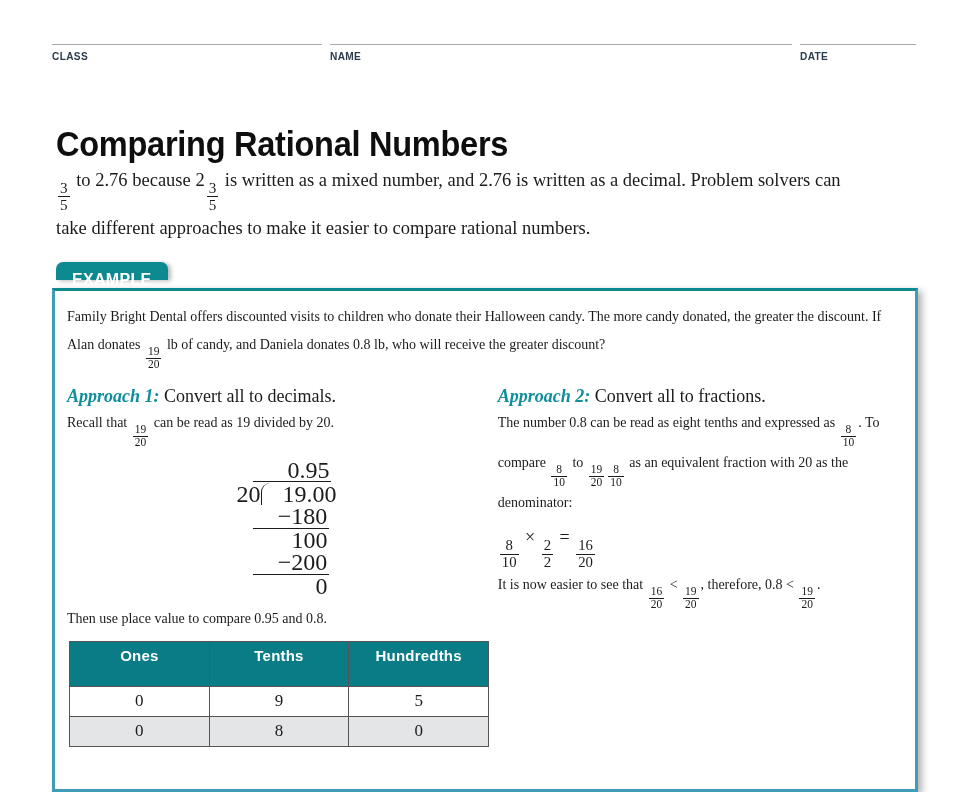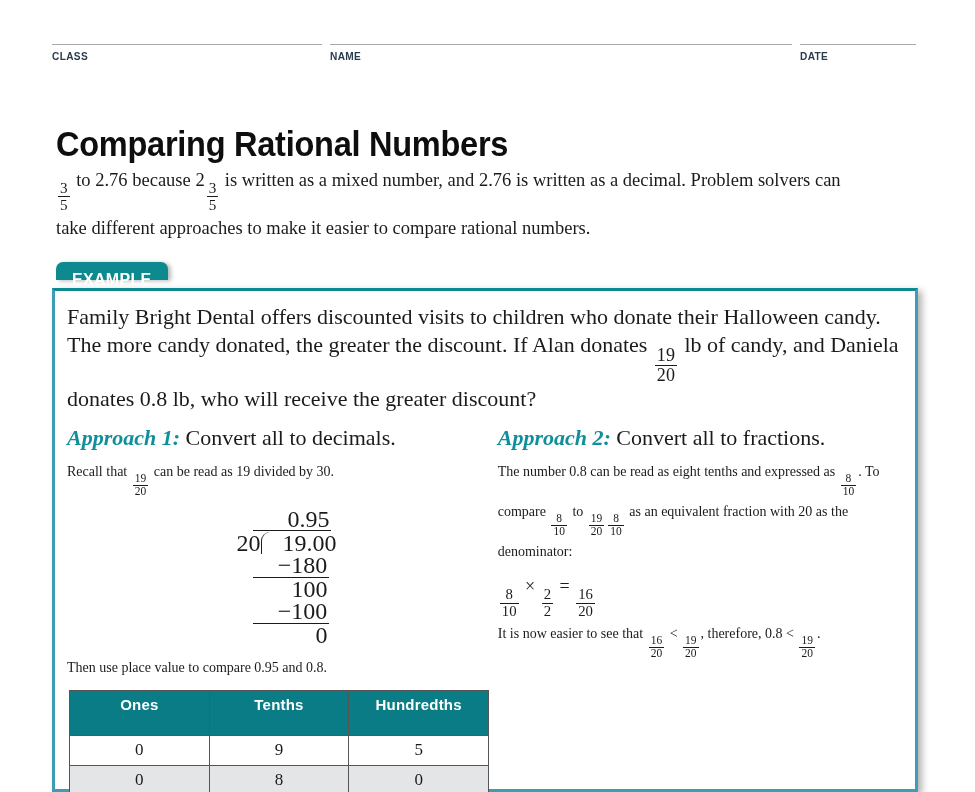--- a/index.html
+++ b/index.html
@@ -101,37 +101,36 @@
     border: 3px solid #3e9cb6;
     border-top-color: #0d8a90;
     box-shadow: 4px 3px 7px rgba(0,0,0,0.3);
     z-index: 2;
   }
   .example-inner {
     padding: 12px 16px 0 12px;
   }
 
   .problem {
-    font-size: 22px;
+    font-size: 14px;
     line-height: 28px;
     margin: 0 0 1px 0;
   }
 
   
   .columns {
     display: flex;
     margin-top: 12px;
   }
   .col-left  { width: 432px; padding-right: 8px; }
   .col-right { width: 410px; }
 
   .approach-head {
-    font-size: 22px;
+    font-size: 18px;
     line-height: 26px;
-    margin-bottom: 7px;
   }
   .approach-label {
     color: #0f8e9b;
     font-weight: 700;
     font-style: italic;
   }
   .body-line {
     font-size: 14px;
     line-height: 27px;
   }
@@ -270,33 +269,33 @@
 
       <div class="col-left">
         <div class="approach-head">
           <span class="approach-label">Approach 1:</span><span> Convert all to decimals.</span>
         </div>
 
         <div class="body-line">
           <span>Recall that </span><span class="frac">
               <span class="num">19</span>
               <span class="den">20</span>
-            </span><span> can be read as 19 divided by 30.</span>
+            </span><span> can be read as 19 divided by 20.</span>
         </div>
 
         <div class="longdiv">
           <div class="ld-grid">
             <span class="ld-quot">0.95</span>
             <div class="ld-dividend-row">
               <span class="ld-divisor">20</span>
               <span class="ld-bracket">19.00</span>
             </div>
             <div class="ld-row ruled">−180</div>
             <div class="ld-row">100</div>
-            <div class="ld-row ruled">−100</div>
+            <div class="ld-row ruled">−200</div>
             <div class="ld-row">0</div>
           </div>
         </div>
 
         <div class="body-line">Then use place value to compare 0.95 and 0.8.</div>
 
         <table class="pv-table">
           <thead>
             <tr>
               <th>Ones</th>

